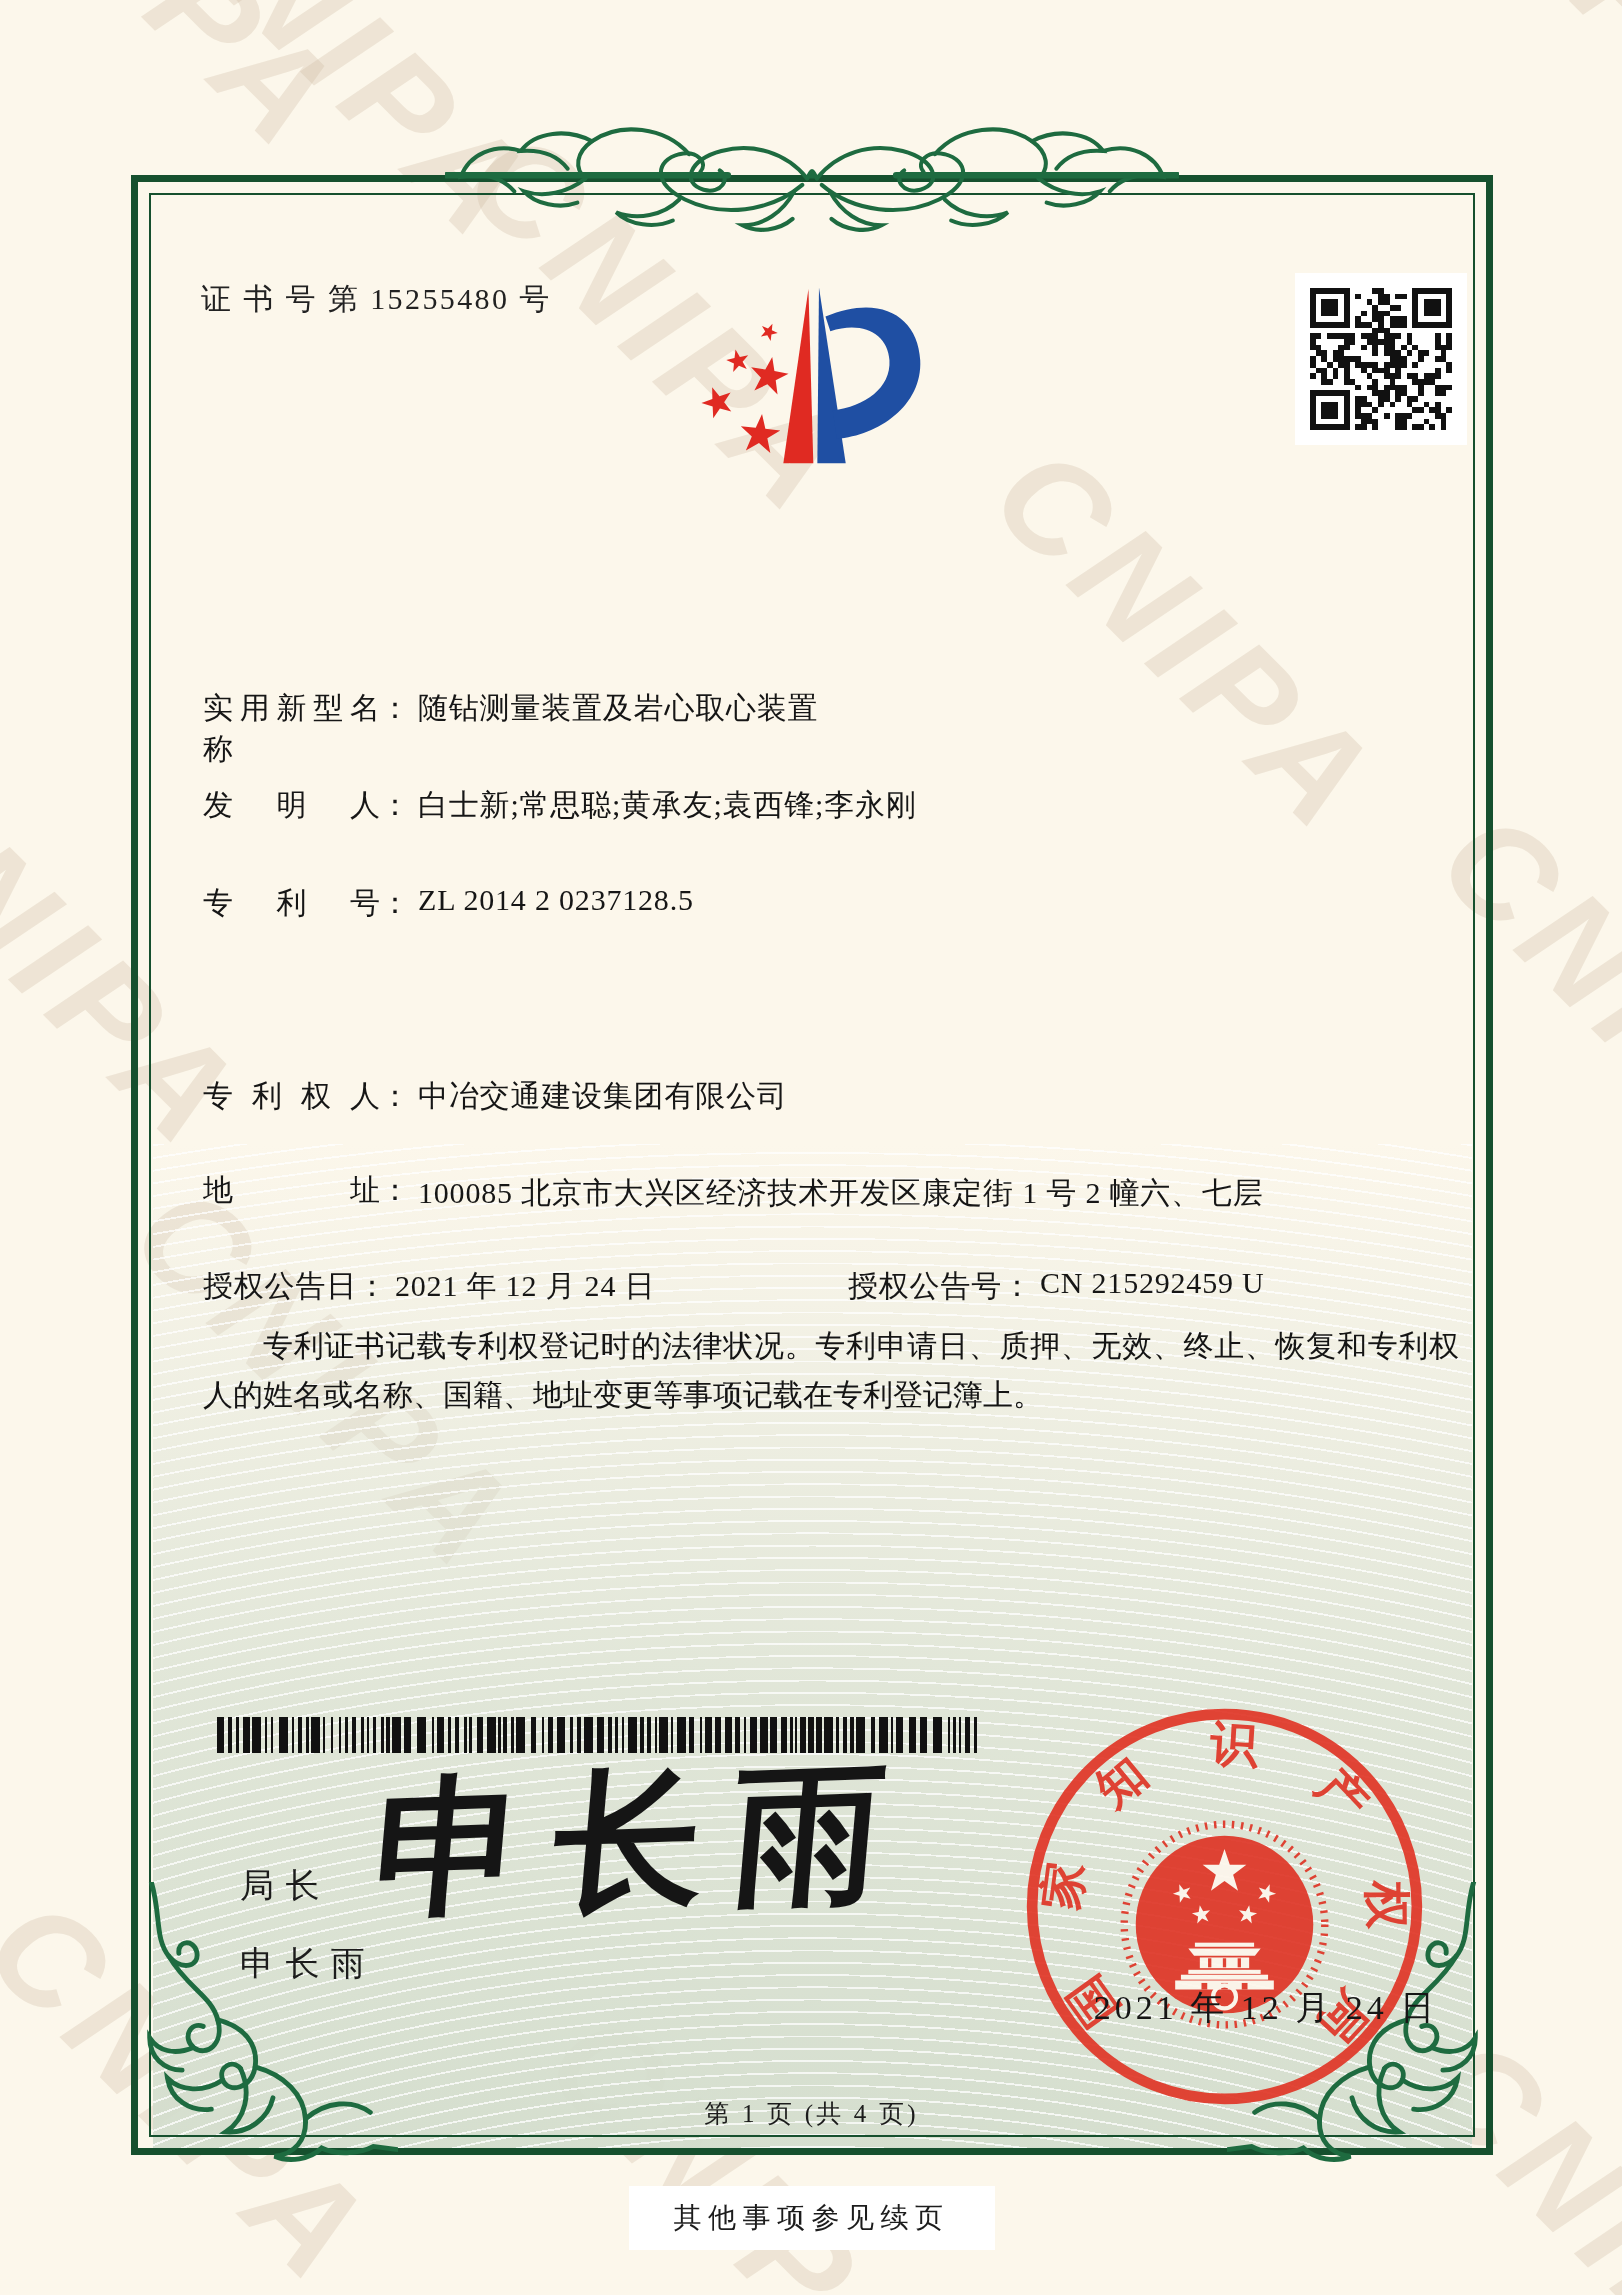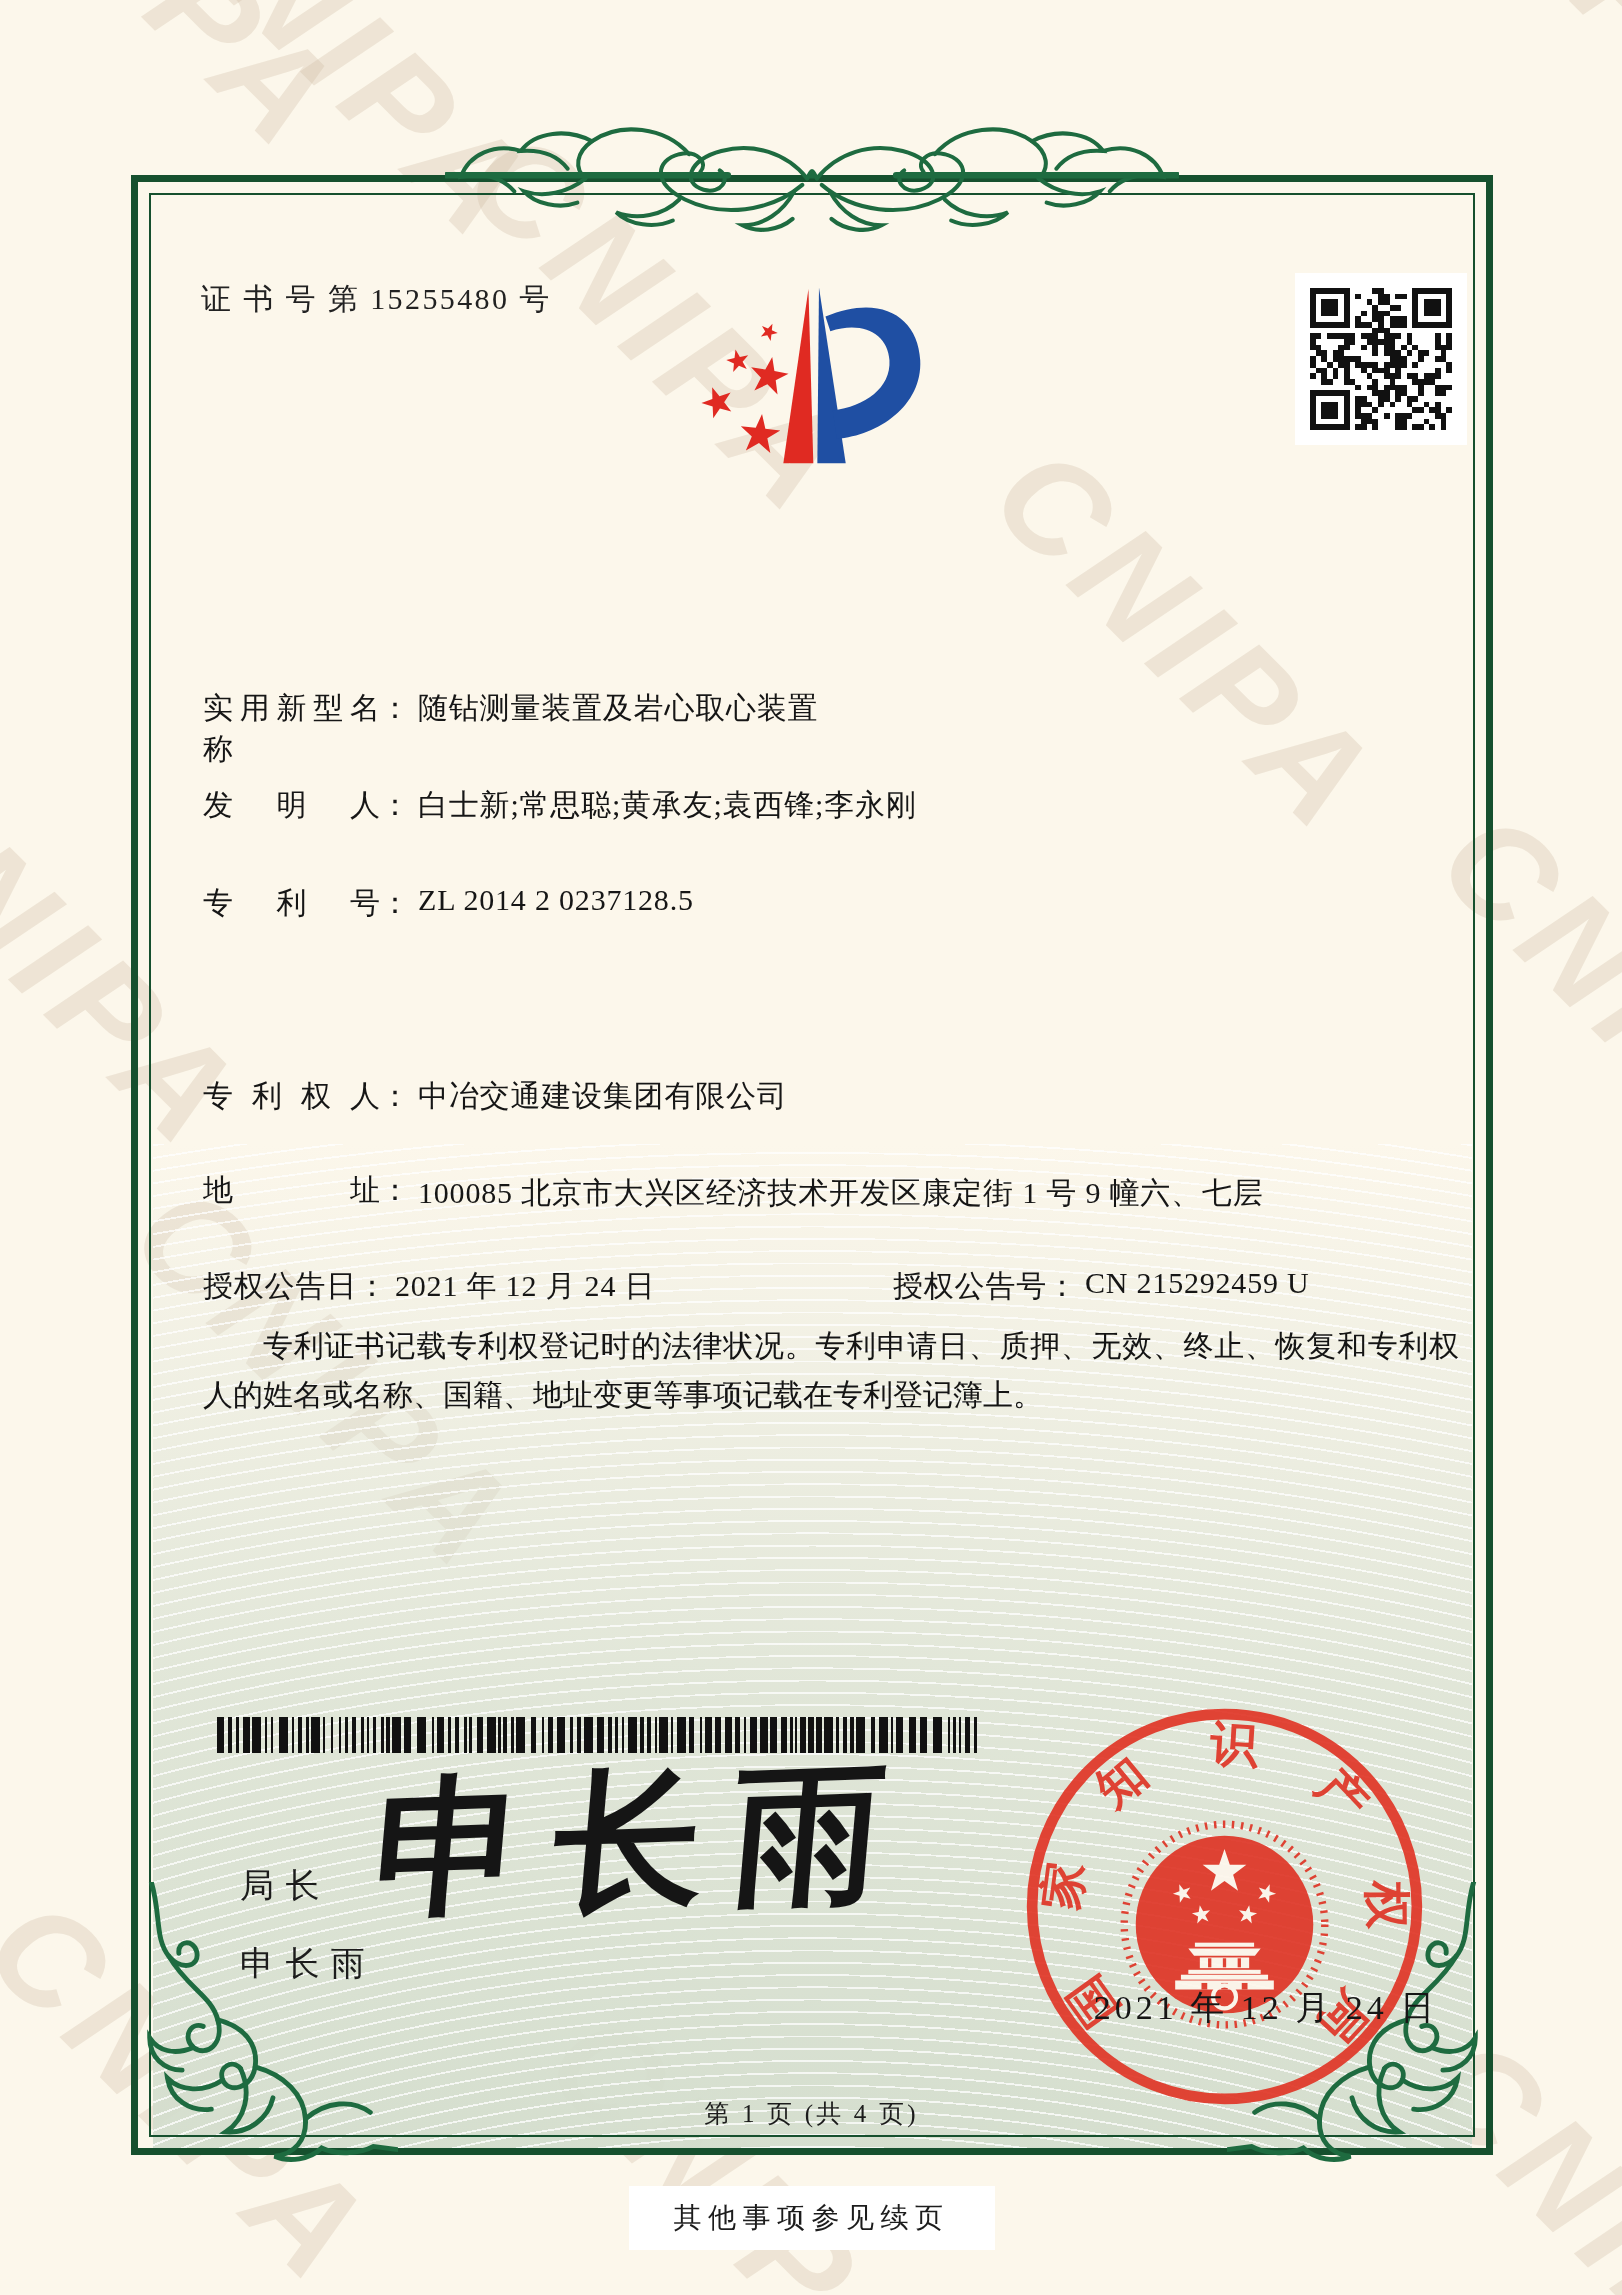--- a/index.html
+++ b/index.html
@@ -393,27 +393,27 @@
     <div class="abs row" style="top:688px">
       <span class="lab">实用新型名称</span><span class="colon">：</span><span class="val">随钻测量装置及岩心取心装置</span>
     </div>
     <div class="abs row" style="top:883px">
       <span class="lab">专利号</span><span class="colon">：</span><span class="val">ZL 2014 2 0237128.5</span>
     </div>
     <div class="abs row" style="top:1076px">
       <span class="lab">专利权人</span><span class="colon">：</span><span class="val">中冶交通建设集团有限公司</span>
     </div>
     <div class="abs row" style="top:1170px">
-      <span class="lab">地址</span><span class="colon">：</span><span class="val wrap">100085 北京市大兴区经济技术开发区康定街 1 号 9 幢六、七层</span>
+      <span class="lab">地址</span><span class="colon">：</span><span class="val wrap">100085 北京市大兴区经济技术开发区康定街 1 号 2 幢六、七层</span>
     </div>
 
     <div class="abs row" style="top:1266px">
       <span class="lab5">授权公告日</span><span>：</span><span class="val">2021 年 12 月 24 日</span>
     </div>
-    <div class="abs row" style="left:893px;top:1266px;width:584px">
+    <div class="abs row" style="left:848px;top:1266px;width:584px">
       <span class="lab5">授权公告号</span><span>：</span><span class="val">CN 215292459 U</span>
     </div>
 
     <div class="abs paras">
       <p>专利证书记载专利权登记时的法律状况。专利申请日、质押、无效、终止、恢复和专利权人的姓名或名称、国籍、地址变更等事项记载在专利登记簿上。</p>
     </div>
 
     <div class="abs barcode" id="barcode"><i style="width: 7.3px; margin-right: 4px;"></i><i style="width: 4px; margin-right: 4px;"></i><i style="width: 2.4px; margin-right: 4px;"></i><i style="width: 7.3px; margin-right: 2.4px;"></i><i style="width: 9px; margin-right: 3.2px;"></i><i style="width: 2.4px; margin-right: 4px;"></i><i style="width: 2.4px; margin-right: 5.7px;"></i><i style="width: 9px; margin-right: 4px;"></i><i style="width: 2.4px; margin-right: 4px;"></i><i style="width: 4px; margin-right: 4px;"></i><i style="width: 2.4px; margin-right: 2.4px;"></i><i style="width: 9px; margin-right: 2.4px;"></i><i style="width: 2.4px; margin-right: 5.7px;"></i><i style="width: 2.4px; margin-right: 5.7px;"></i><i style="width: 2.4px; margin-right: 4px;"></i><i style="width: 2.4px; margin-right: 4px;"></i><i style="width: 4px; margin-right: 5.7px;"></i><i style="width: 2.4px; margin-right: 3.2px;"></i><i style="width: 2.4px; margin-right: 4px;"></i><i style="width: 2.4px; margin-right: 5.7px;"></i><i style="width: 2.4px; margin-right: 2.4px;"></i><i style="width: 4px; margin-right: 2.4px;"></i><i style="width: 9px; margin-right: 2.4px;"></i><i style="width: 7.3px; margin-right: 5.7px;"></i><i style="width: 9px; margin-right: 5.7px;"></i><i style="width: 2.4px; margin-right: 3.2px;"></i><i style="width: 7.3px; margin-right: 4px;"></i><i style="width: 2.4px; margin-right: 4px;"></i><i style="width: 4px; margin-right: 5.7px;"></i><i style="width: 2.4px; margin-right: 2.4px;"></i><i style="width: 2.4px; margin-right: 5.7px;"></i><i style="width: 5.7px; margin-right: 4px;"></i><i style="width: 9px; margin-right: 2.4px;"></i><i style="width: 2.4px; margin-right: 2.4px;"></i><i style="width: 4px; margin-right: 4px;"></i><i style="width: 2.4px; margin-right: 2.4px;"></i><i style="width: 9px; margin-right: 5.7px;"></i><i style="width: 5.7px; margin-right: 5.7px;"></i><i style="width: 2.4px; margin-right: 3.2px;"></i><i style="width: 5.7px; margin-right: 4px;"></i><i style="width: 7.3px; margin-right: 5.7px;"></i><i style="width: 2.4px; margin-right: 4px;"></i><i style="width: 4px; margin-right: 3.2px;"></i><i style="width: 9px; margin-right: 4px;"></i><i style="width: 7.3px; margin-right: 4px;"></i><i style="width: 4px; margin-right: 3.2px;"></i><i style="width: 2.4px; margin-right: 4px;"></i><i style="width: 2.4px; margin-right: 4px;"></i><i style="width: 9px; margin-right: 3.2px;"></i><i style="width: 4px; margin-right: 2.4px;"></i><i style="width: 4px; margin-right: 4px;"></i><i style="width: 2.4px; margin-right: 2.4px;"></i><i style="width: 9px; margin-right: 2.4px;"></i><i style="width: 2.4px; margin-right: 4px;"></i><i style="width: 9px; margin-right: 2.4px;"></i><i style="width: 5.7px; margin-right: 5.7px;"></i><i style="width: 2.4px; margin-right: 2.4px;"></i><i style="width: 7.3px; margin-right: 3.2px;"></i><i style="width: 5.7px; margin-right: 4px;"></i><i style="width: 7.3px; margin-right: 2.4px;"></i><i style="width: 5.7px; margin-right: 3.2px;"></i><i style="width: 2.4px; margin-right: 4px;"></i><i style="width: 7.3px; margin-right: 3.2px;"></i><i style="width: 7.3px; margin-right: 2.4px;"></i><i style="width: 7.3px; margin-right: 4px;"></i><i style="width: 5.7px; margin-right: 3.2px;"></i><i style="width: 2.4px; margin-right: 2.4px;"></i><i style="width: 2.4px; margin-right: 2.4px;"></i><i style="width: 5.7px; margin-right: 2.4px;"></i><i style="width: 5.7px; margin-right: 2.4px;"></i><i style="width: 5.7px; margin-right: 2.4px;"></i><i style="width: 9px; margin-right: 3.2px;"></i><i style="width: 2.4px; margin-right: 4px;"></i><i style="width: 4px; margin-right: 3.2px;"></i><i style="width: 4px; margin-right: 2.4px;"></i><i style="width: 9px; margin-right: 5.7px;"></i><i style="width: 4px; margin-right: 4px;"></i><i style="width: 9px; margin-right: 3.2px;"></i><i style="width: 2.4px; margin-right: 2.4px;"></i><i style="width: 7.3px; margin-right: 5.7px;"></i><i style="width: 7.3px; margin-right: 4px;"></i><i style="width: 7.3px; margin-right: 5.7px;"></i><i style="width: 9px; margin-right: 5.7px;"></i><i style="width: 2.4px; margin-right: 3.2px;"></i><i style="width: 2.4px; margin-right: 3.2px;"></i><i style="width: 2.4px; margin-right: 3.2px;"></i><i style="width: 5.7px; margin-right: 4px;"></i><i style="width: 2.4px; margin-right: 3.2px;"></i></div>
 
     <div class="abs signer-title">局长</div>

